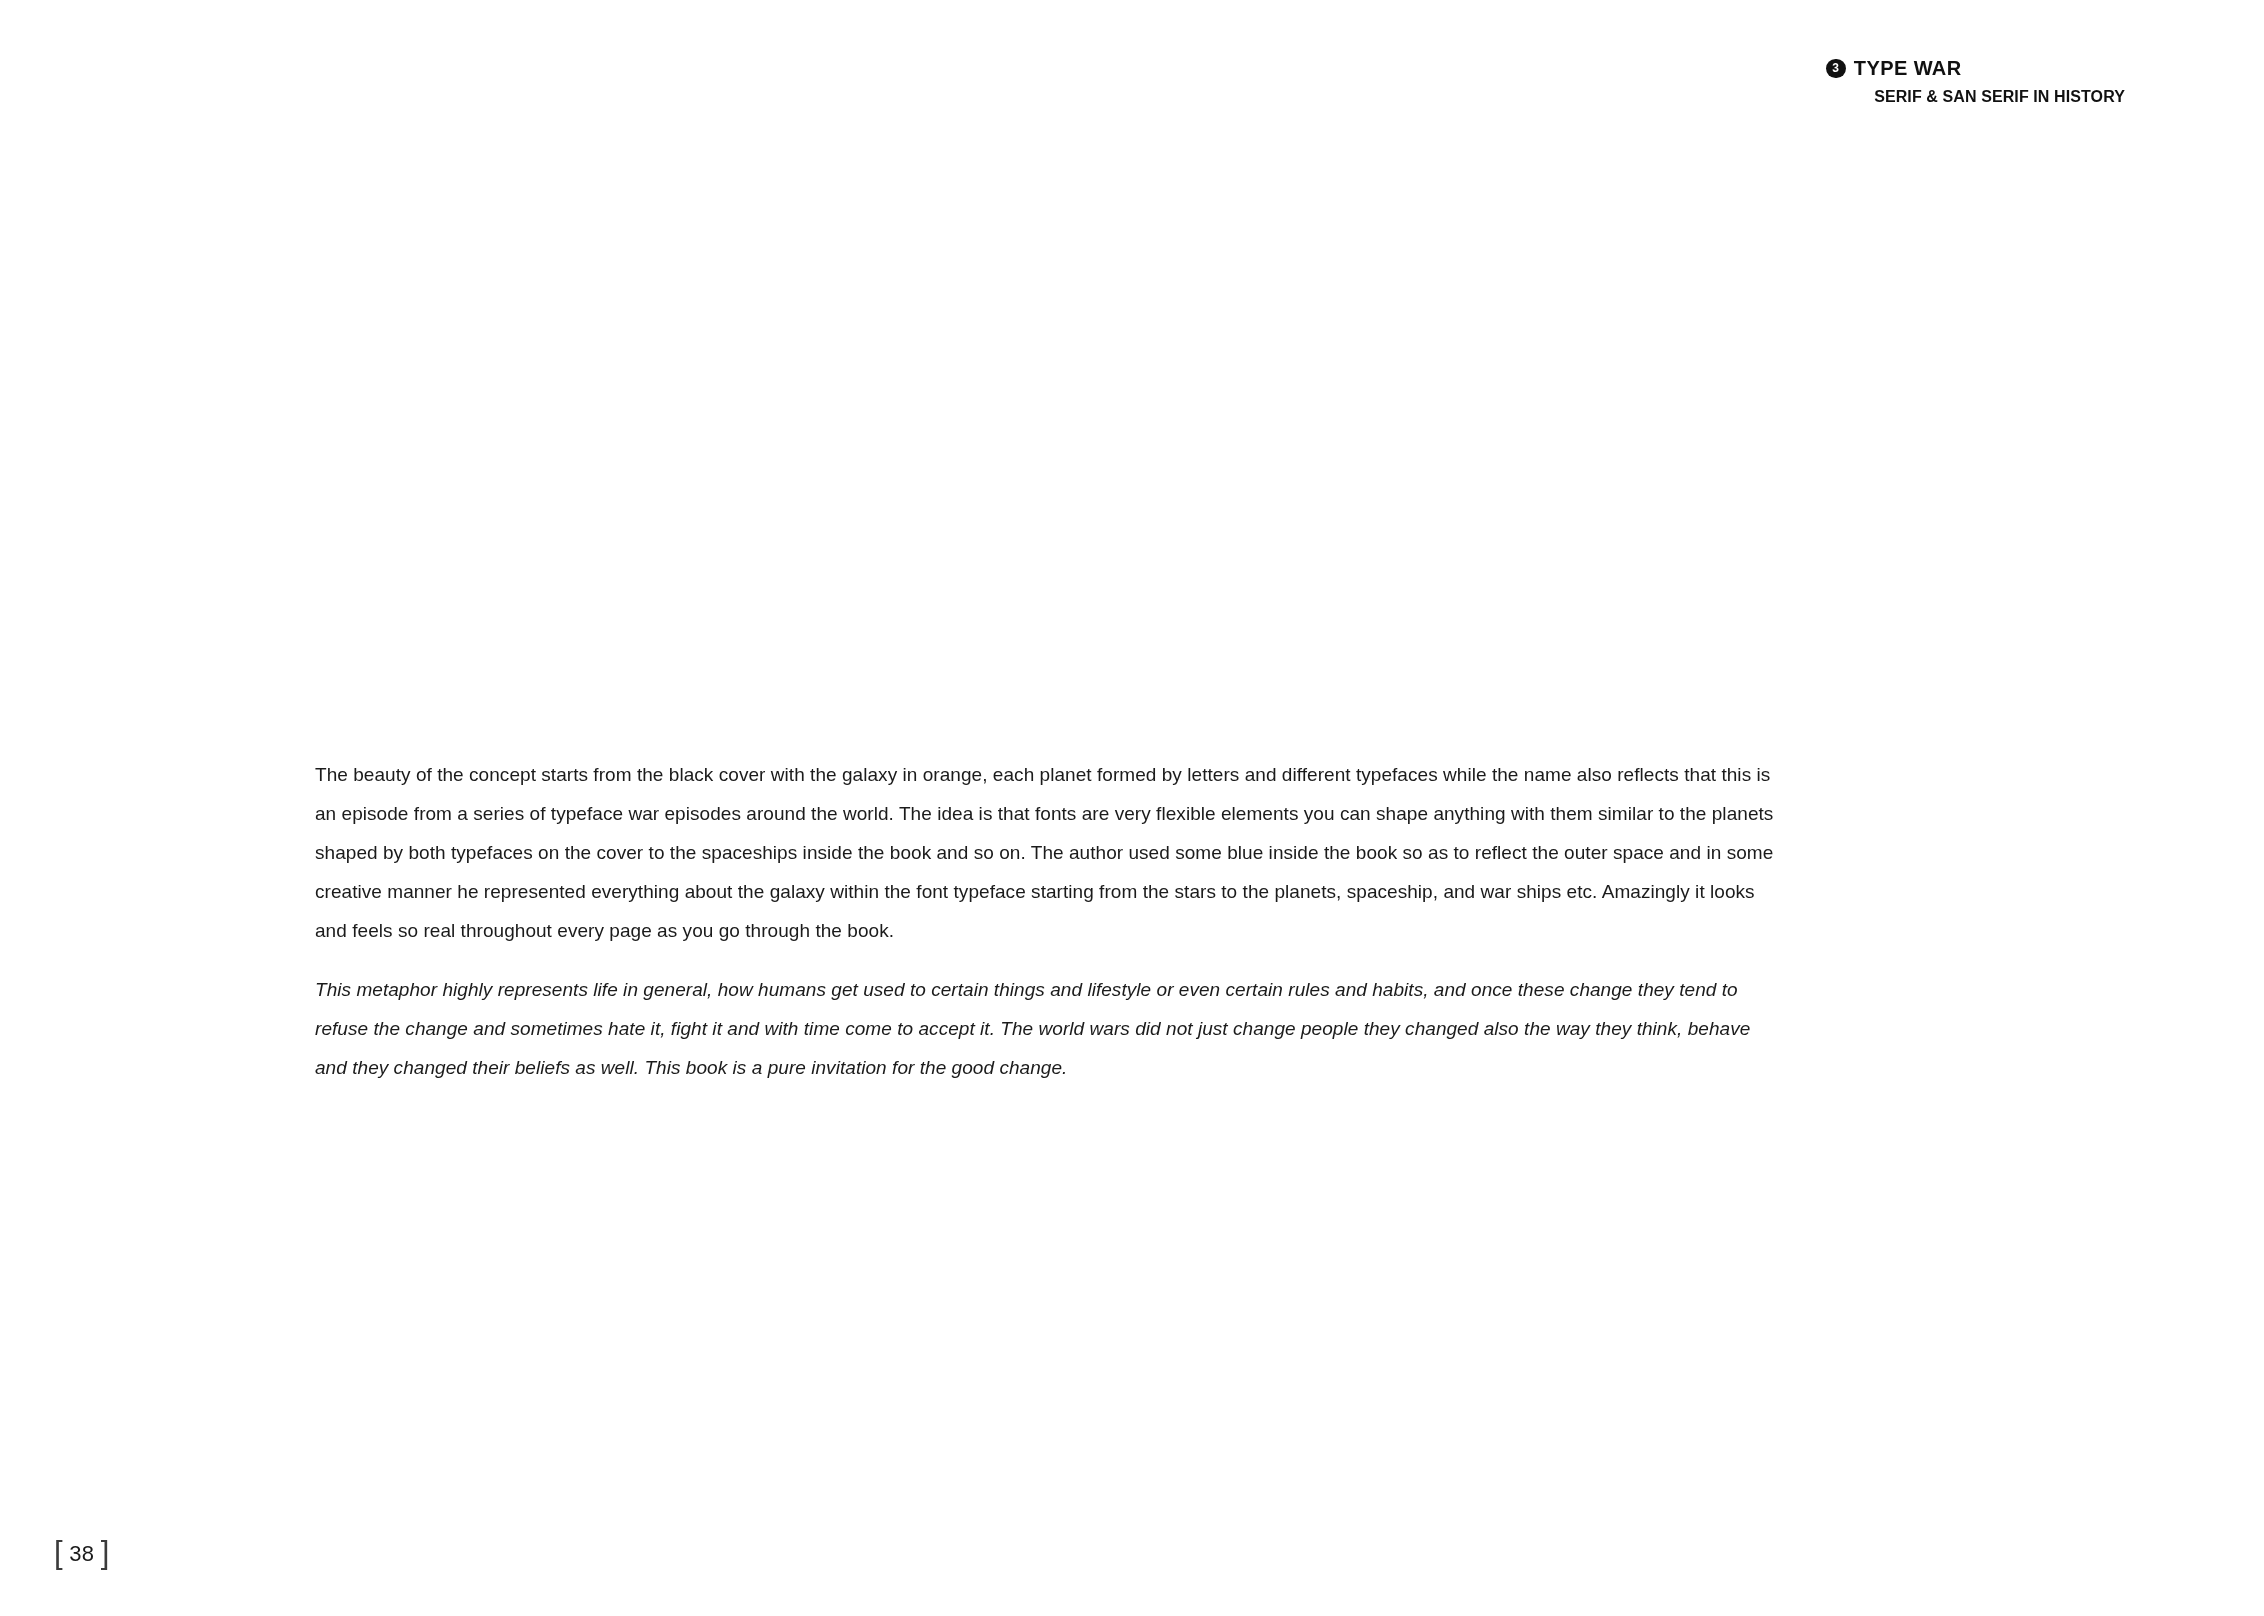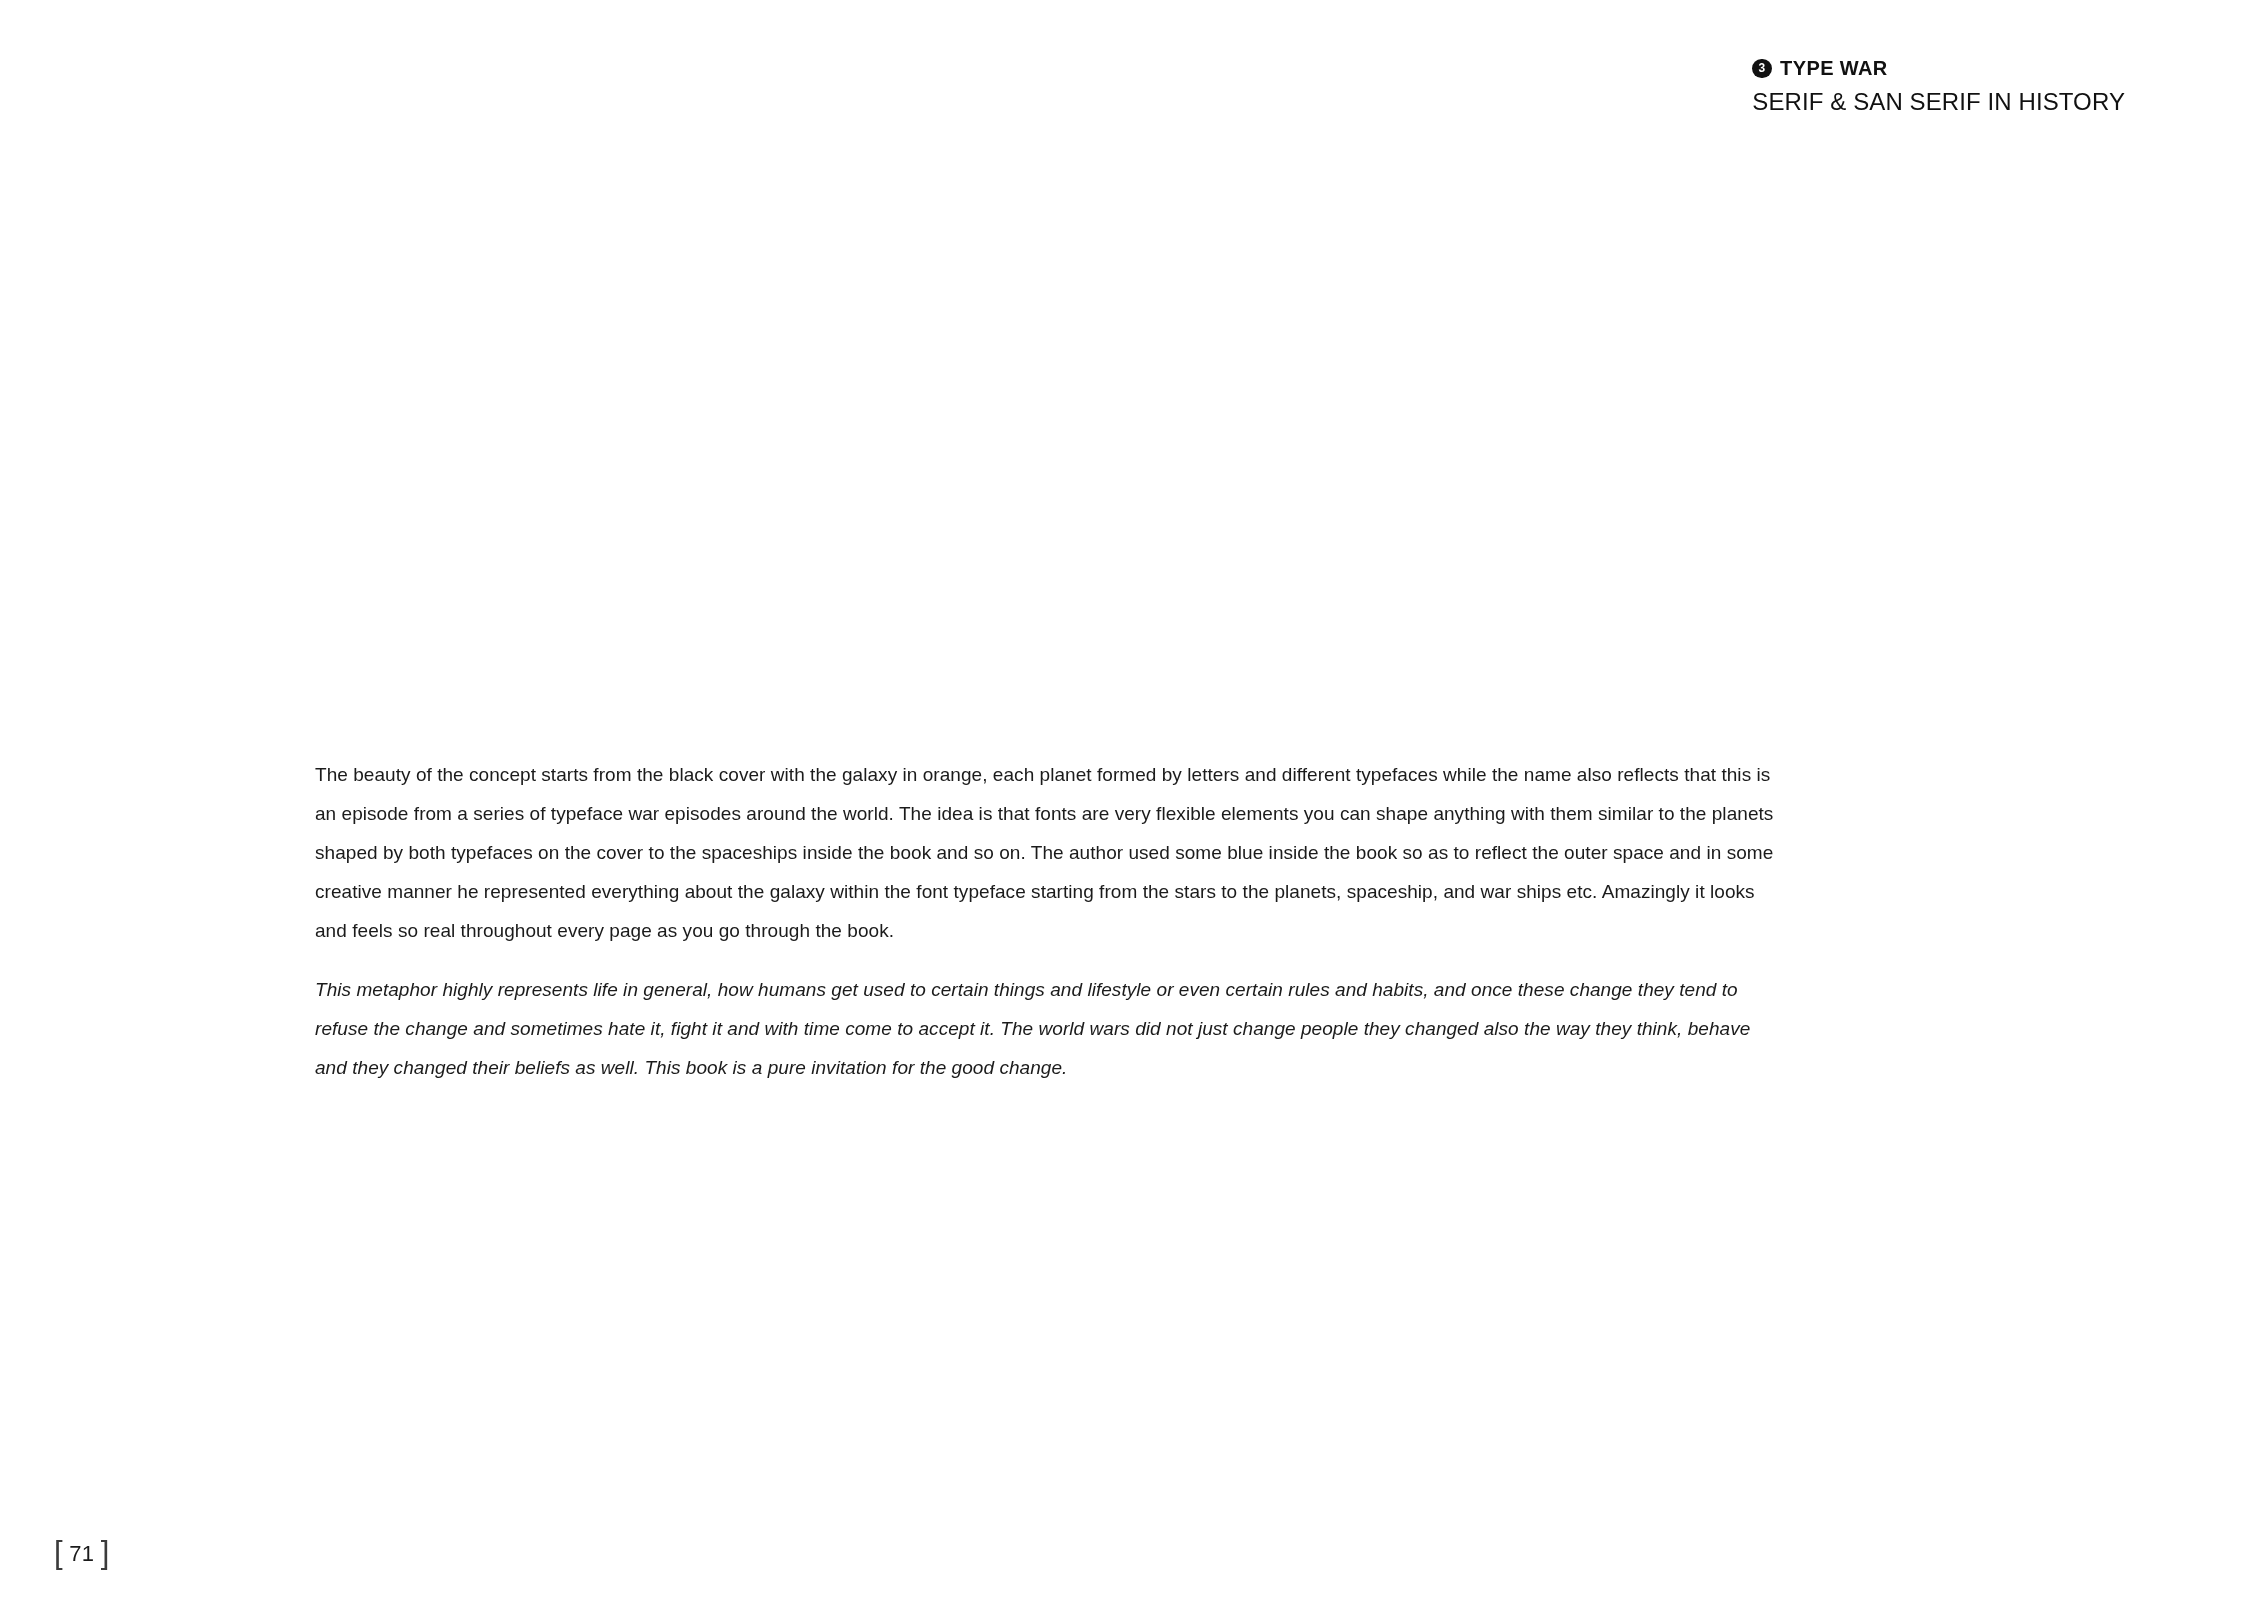--- a/index.html
+++ b/index.html
@@ -44,25 +44,26 @@
     background: #111111;
     color: #ffffff;
     font-size: 12px;
     font-weight: 700;
     line-height: 1;
     padding-bottom: 0.9px;
     box-sizing: border-box;
   }
   .header-line-2 {
     margin-top: 4.6px;
-    font-size: 24px;
-    font-weight: 400;
+    font-size: 16px;
+    font-weight: 700;
     letter-spacing: 0.1px;
     color: #111111;
     white-space: nowrap;
+    margin-left: 48px;
   }
 
   
   .content {
     position: absolute;
     left: 315px;
     top: 755px;
     width: 1472px;
   }
   .content p {
@@ -114,16 +115,16 @@
   <div class="header-line-2">SERIF &amp; SAN SERIF IN HISTORY</div>
 </div>
 
 <div class="content">
   <p>The beauty of the concept starts from the black cover with the galaxy in orange, each planet formed by letters and different typefaces while the name also reflects that this is an episode from a series of typeface war episodes around the world. The idea is that fonts are very flexible elements you can shape anything with them similar to the planets shaped by both typefaces on the cover to the spaceships inside the book and so on. The author used some blue inside the book so as to reflect the outer space and in some creative manner he represented everything about the galaxy within the font typeface starting from the stars to the planets, spaceship, and war ships etc. Amazingly it looks and feels so real throughout every page as you go through the book.</p>
   <p>This metaphor highly represents life in general, how humans get used to certain things and lifestyle or even certain rules and habits, and once these change they tend to refuse the change and sometimes hate it, fight it and with time come to accept it. The world wars did not just change people they changed also the way they think, behave and they changed their beliefs as well. This book is a pure invitation for the good change.</p>
 </div>
 
 <div class="folio">
   <span class="bracket">[</span>
-  <span class="folio-number">71</span>
+  <span class="folio-number">38</span>
   <span class="bracket">]</span>
 </div>
 
 
 </body></html>

